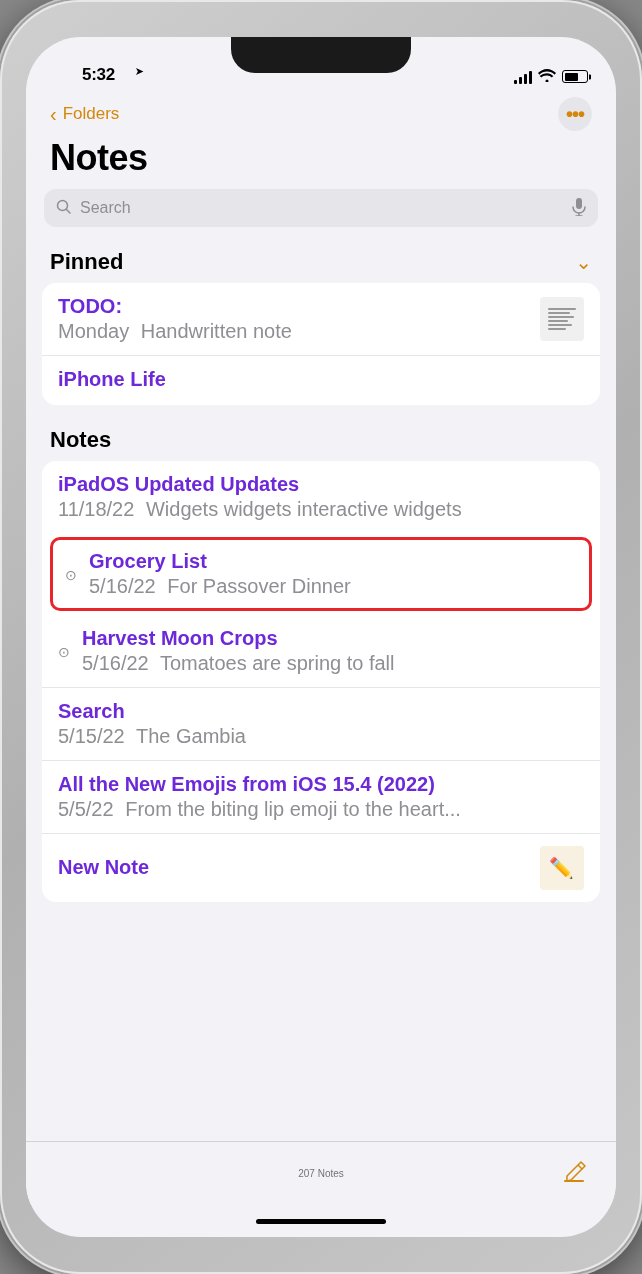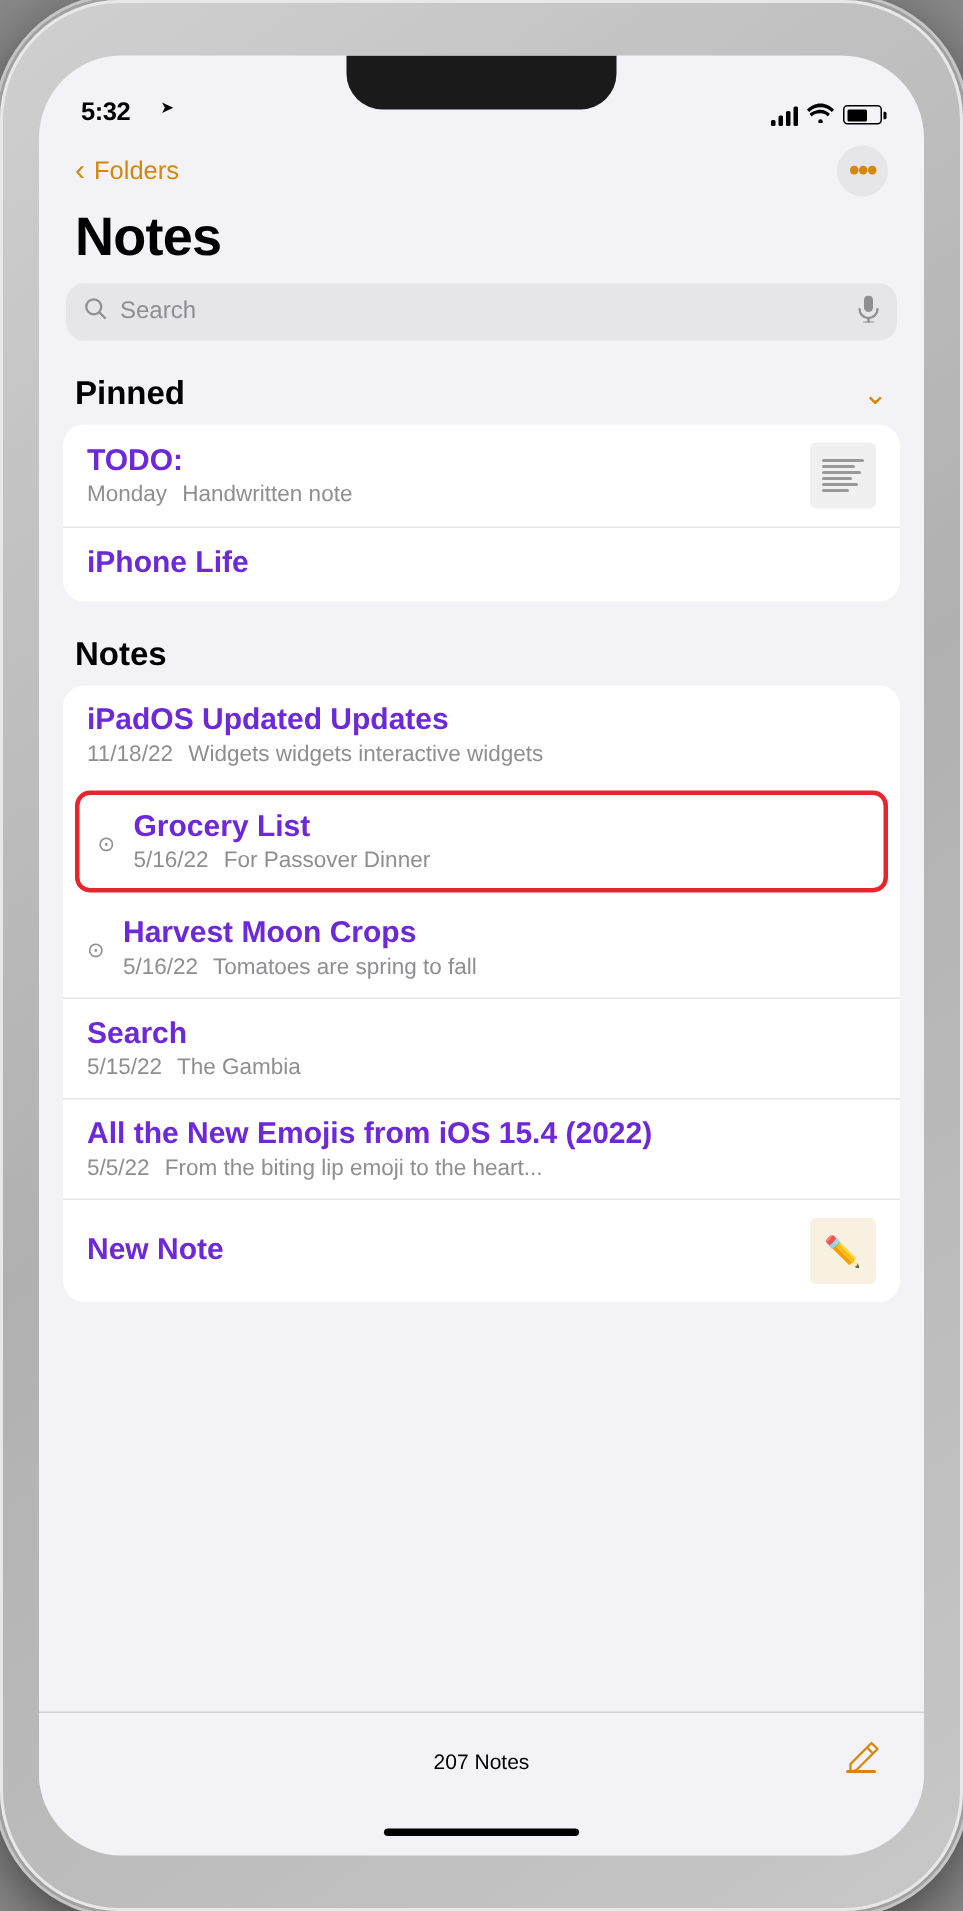--- a/index.html
+++ b/index.html
@@ -284,21 +284,21 @@
     }
 
     .list-item-title {
       font-size: 20px;
       font-weight: 600;
       color: #6d28d9;
       margin-bottom: 2px;
     }
 
     .list-item-subtitle {
-      font-size: 15px;
+      font-size: 20px;
       color: #8e8e93;
     }
 
     .list-item-thumbnail {
       width: 44px;
       height: 44px;
       background: #f0f0f0;
       border-radius: 4px;
       display: flex;
       align-items: center;
@@ -342,22 +342,22 @@
       background: rgba(242,242,247,0.95);
       border-top: 0.5px solid #d1d1d6;
       display: flex;
       align-items: center;
       justify-content: center;
       position: relative;
       flex-shrink: 0;
     }
 
     .bottom-notes-count {
-      font-size: 14px;
-      color: #000000;
+      font-size: 10px;
+      color: #737373;
     }
 
     .compose-btn {
       position: absolute;
       right: 24px;
       bottom: 16px;
       width: 34px;
       height: 34px;
       display: flex;
       align-items: center;
@@ -390,21 +390,21 @@
   </style>
 </head>
 <body>
 
 <div class="phone-outer">
   <div class="phone-screen">
 
     <div class="notch"></div>
 
     <div class="status-bar">
-      <div style="display:flex;align-items:flex-start;gap:20px;">
+      <div style="display:flex;align-items:flex-start;gap:20px;margin-left:28px;">
         <span class="status-time">5:32</span>
         <span style="font-size:11px;color:#000;">➤</span>
       </div>
       <div class="status-icons">
         <div class="signal-bars">
           <div class="signal-bar" style="height:4px;"></div>
           <div class="signal-bar" style="height:7px;"></div>
           <div class="signal-bar" style="height:10px;"></div>
           <div class="signal-bar" style="height:13px;"></div>
         </div>

